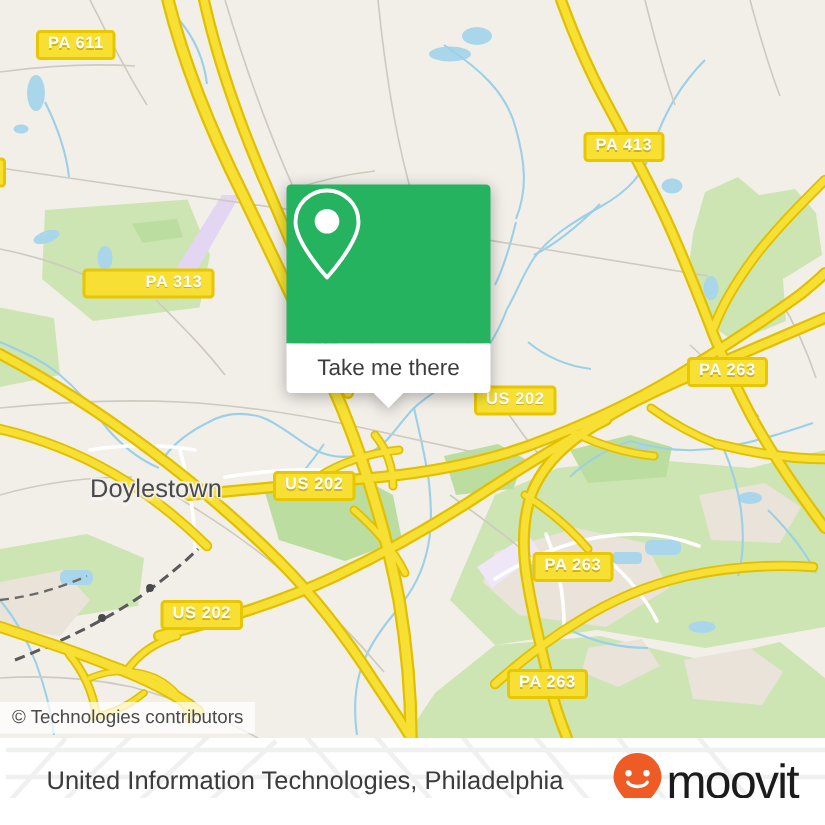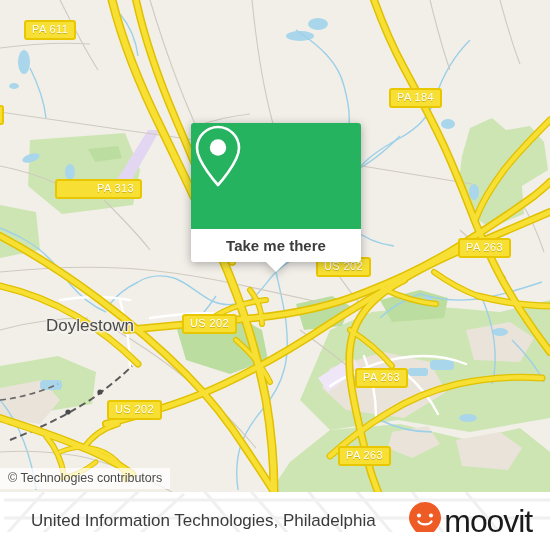--- a/index.html
+++ b/index.html
@@ -19,21 +19,21 @@
   .map svg{position:absolute;left:0;top:0;}
 
   
   .shield{
     position:absolute;
     background:#f7e033;
     border:2px solid #e8c600;
     border-radius:3px;
     color:#ffffff;
     font-size:11px;
-    font-weight:normal;
+    font-weight:bold;
     letter-spacing:.4px;
     padding:2px 6px 3px 6px;
     line-height:11px;
     white-space:nowrap;
     text-shadow:0 1px 0 rgba(150,120,0,.45);
     box-sizing:border-box;
   }
 
   
   .place-label{
@@ -44,23 +44,22 @@
     text-shadow:
       1px 1px 0 #f2efe9,-1px 1px 0 #f2efe9,
       1px -1px 0 #f2efe9,-1px -1px 0 #f2efe9,
       0 2px 2px rgba(255,255,255,.9);
   }
 
   
   .popup{
     position:absolute;
     left:191px;top:123px;
-    width:170px;
+    width:136px;
     filter:drop-shadow(0 2px 5px rgba(0,0,0,.30));
-    font-weight:bold;
   }
   .popup-image{
     height:106px;
     background:#25b360;
     border-radius:3px 3px 0 0;
     display:flex;align-items:center;justify-content:center;
   }
   .popup-pin{display:block;}
   .popup-action{
     height:33px;
@@ -322,25 +321,25 @@
           <path d="M382,288 C398,296 416,302 436,304" stroke-width="3.6"></path>
           <path d="M434,272 C448,282 462,290 478,296" stroke-width="3.6"></path>
           <path d="M478,296 C502,302 526,306 550,306" stroke-width="4.5"></path>
           <path d="M350,330 C366,340 380,352 392,366" stroke-width="3.6"></path>
           <path d="M550,120 C534,136 518,152 504,170 C492,186 482,202 476,218" stroke-width="4.5"></path>
         </g>
 
       </g>
     </svg>
 
-    <div class="place-label" style="left:46px;top:316px;">Doylestown</div>
+    <div class="place-label" style="left:60px;top:316px;">Doylestown</div>
 
     <div class="shield" style="left:24px;top:20px;">PA 611</div>
     <div class="shield" style="left:55px;top:179px;padding-left:40px;">PA 313</div>
-    <div class="shield" style="left:389px;top:88px;">PA 184</div>
+    <div class="shield" style="left:389px;top:88px;">PA 413</div>
     <div class="shield" style="left:458px;top:238px;">PA 263</div>
     <div class="shield" style="left:316px;top:257px;">US 202</div>
     <div class="shield" style="left:182px;top:314px;">US 202</div>
     <div class="shield" style="left:107px;top:400px;">US 202</div>
     <div class="shield" style="left:355px;top:368px;">PA 263</div>
     <div class="shield" style="left:338px;top:446px;">PA 263</div>
 
     <div class="shield" style="left:-22px;top:105px;">&nbsp;&nbsp;&nbsp;</div>
 
     <div class="popup">

